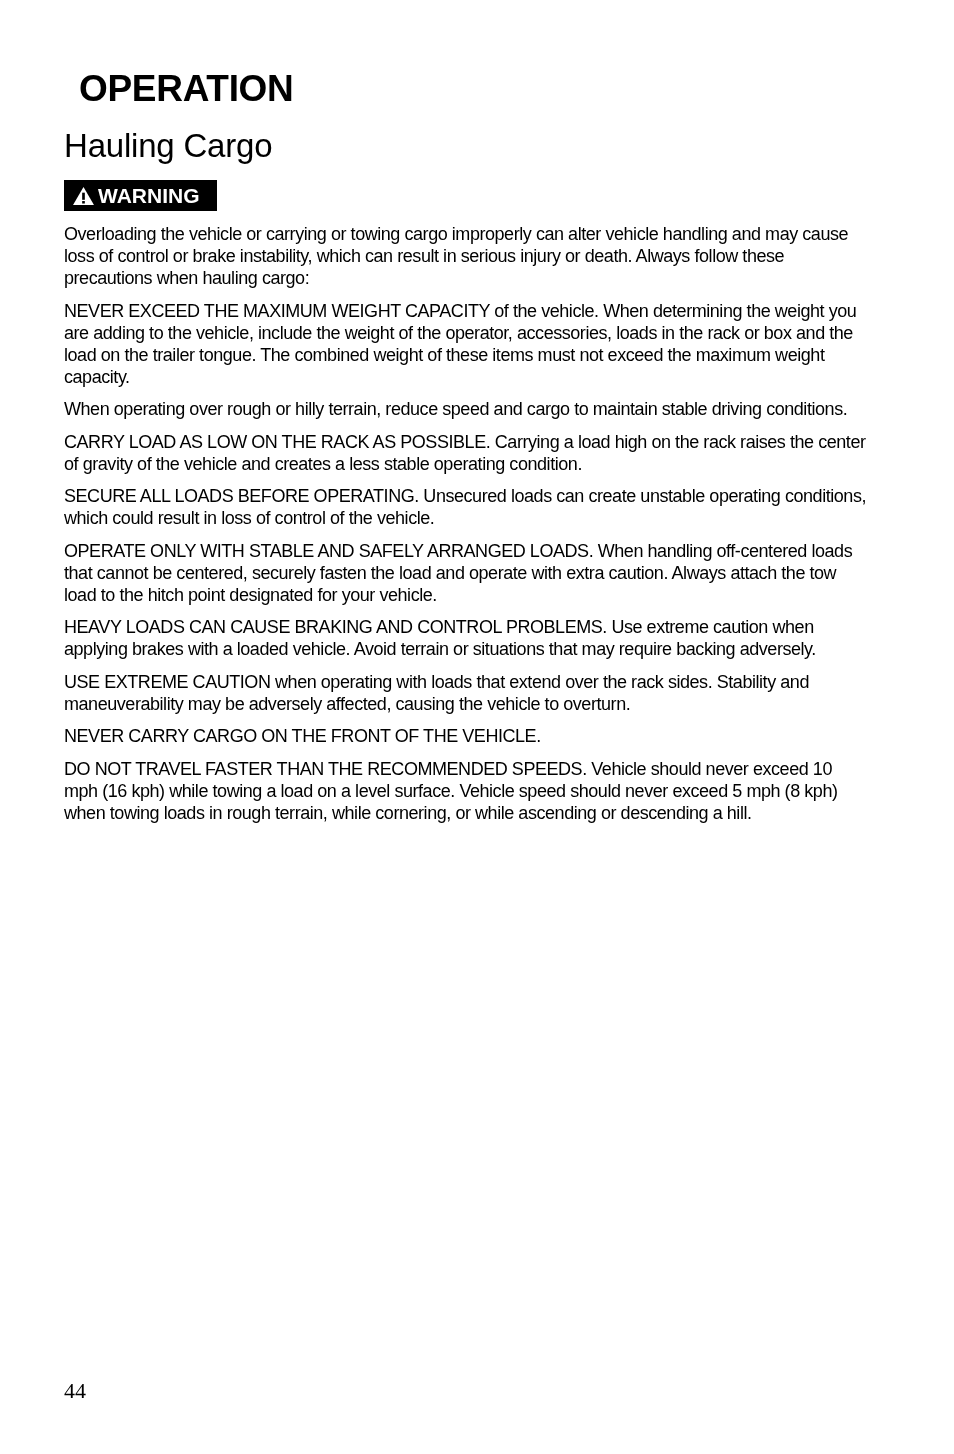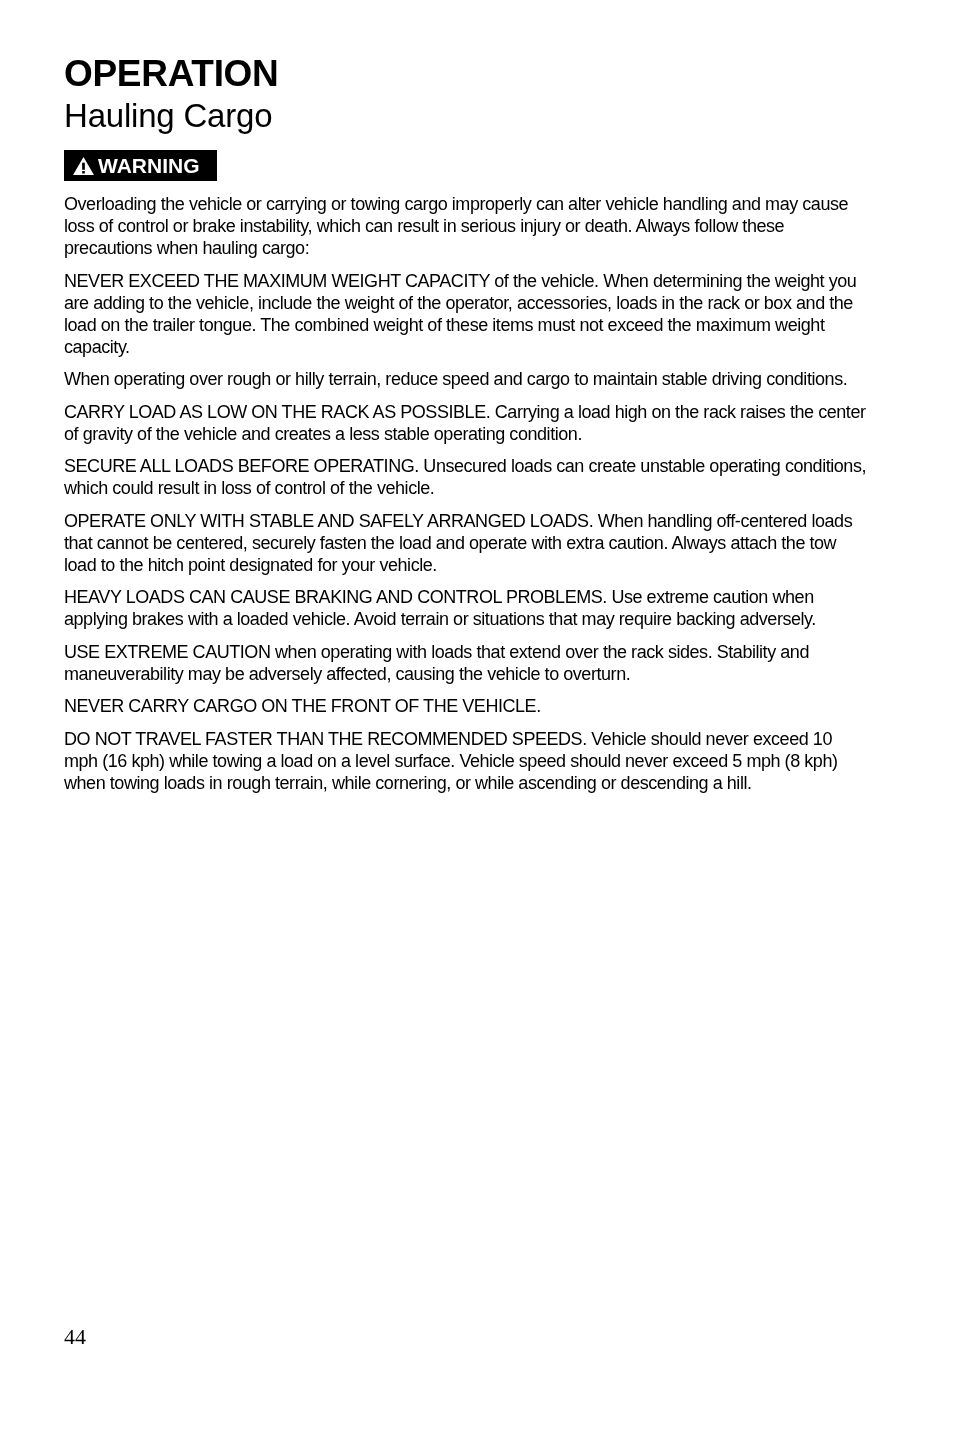--- a/index.html
+++ b/index.html
@@ -19,21 +19,21 @@
       position: absolute;
       left: 64px;
       top: 52px;
       width: 806px;
     }
     .section-title {
       font-family: "Liberation Sans", sans-serif;
       font-weight: bold;
       font-size: 37px;
       line-height: 44px;
-      margin: 0;
+      margin: 15px;
       letter-spacing: -0.3px;
     }
     .sub-title {
       font-family: "Liberation Sans", sans-serif;
       font-weight: normal;
       font-size: 33px;
       line-height: 40px;
       margin: 0 0 14px 0;
       letter-spacing: -0.2px;
     }
@@ -59,21 +59,21 @@
       font-size: 18px;
       line-height: 22px;
       margin: 0 0 10.5px 0;
       letter-spacing: -0.45px;
       word-spacing: 0px;
       white-space: normal;
     }
     .page-number {
       position: absolute;
       left: 64px;
-      top: 1324px;
+      top: 1378px;
       font-family: "Liberation Serif", serif;
       font-size: 22px;
       line-height: 26px;
     }
   </style>
 </head>
 <body>
 
 <div class="page">
   <h1 class="section-title">OPERATION</h1>

